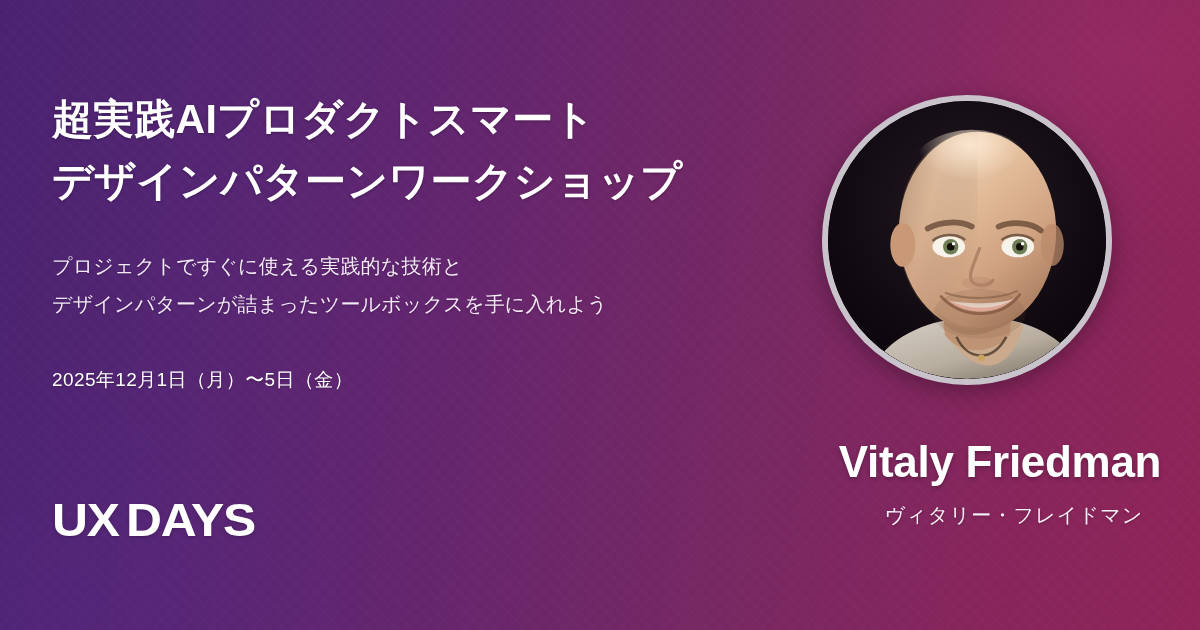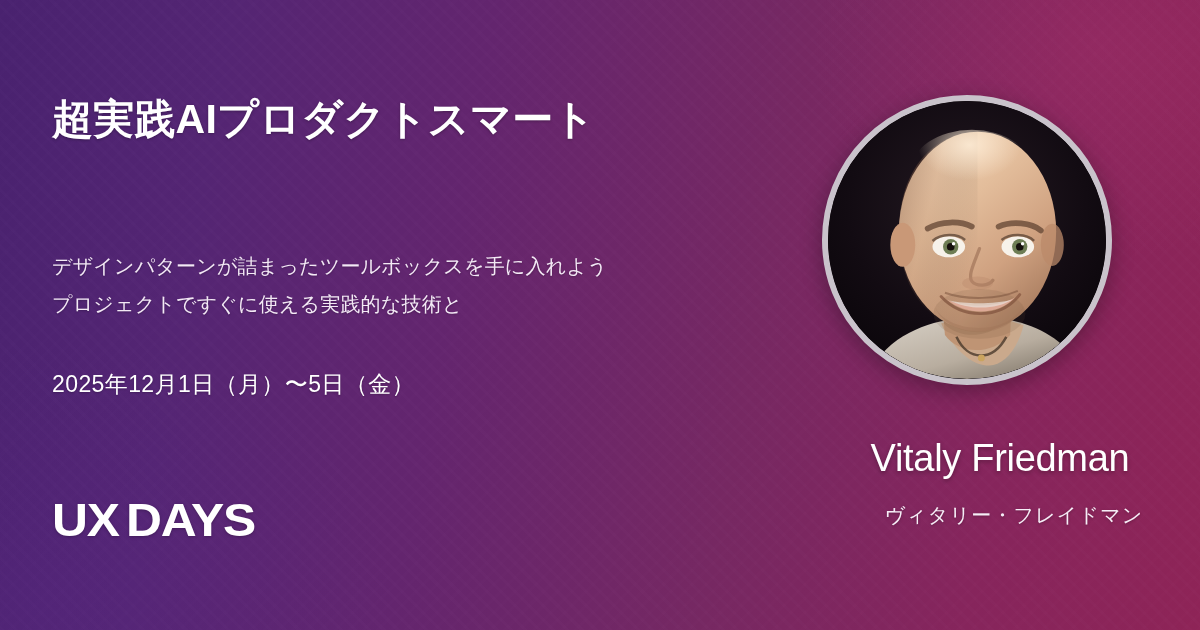--- a/index.html
+++ b/index.html
@@ -84,21 +84,21 @@
     line-height:1.88;
     letter-spacing:.2px;
     text-shadow:0 1px 2px rgba(0,0,0,.22);
   }
   .subtitle-line { display:block; white-space:nowrap; }
 
   .schedule {
     position:absolute;
     top:340px; left:0;
     color:#ffffff;
-    font-size:23px;
+    font-size:19px;
     line-height:2.1;
     letter-spacing:.4px;
     text-shadow:0 1px 2px rgba(0,0,0,.22);
   }
   .schedule-line { display:block; white-space:nowrap; }
 
   
   .logo {
     position:absolute;
     left:0; top:476px;
@@ -152,22 +152,22 @@
     overflow:hidden;
   }
   .avatar-photo svg { display:block; width:100%; height:100%; }
 
   .speaker-name {
     position:absolute;
     left:0; right:12px;
     top:437px;
     text-align:center;
     color:#ffffff;
-    font-size:38px;
-    font-weight:normal;
+    font-size:44px;
+    font-weight:bold;
     letter-spacing:-.3px;
     text-shadow:0 2px 4px rgba(0,0,0,.28);
   }
   .speaker-name-ja {
     position:absolute;
     left:16px; right:0;
     top:502px;
     text-align:center;
     color:#f6eef7;
     font-size:20px;
@@ -180,25 +180,26 @@
 
 <div class="banner">
 
   <div class="texture"></div>
   <div class="glow"></div>
 
   <div class="left-col">
 
     <h1 class="title">
       <span class="title-line">超実践AIプロダクトスマート</span>
+      <span class="title-line">デザインパターンワークショップ</span>
     </h1>
 
     <p class="subtitle">
+      <span class="subtitle-line">プロジェクトですぐに使える実践的な技術と</span>
       <span class="subtitle-line">デザインパターンが詰まったツールボックスを手に入れよう</span>
-      <span class="subtitle-line">プロジェクトですぐに使える実践的な技術と</span>
     </p>
 
     <div class="schedule">
       <span class="schedule-line">2025年12月1日（月）〜5日（金）</span>
     </div>
 
     <div class="logo">
       <span class="logo-main"><span>UX</span><span class="gap"></span><span>DAYS</span></span>
     </div>
 

